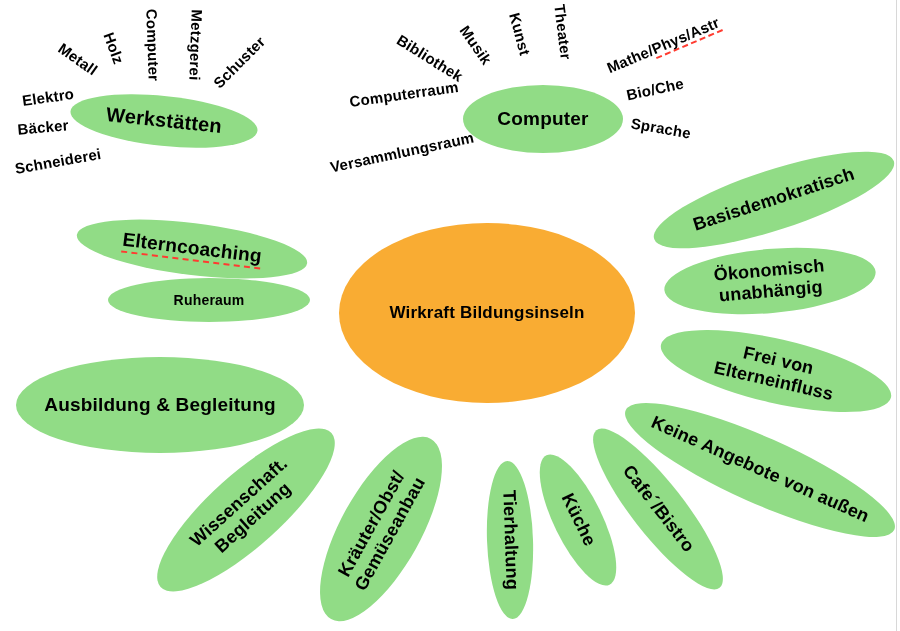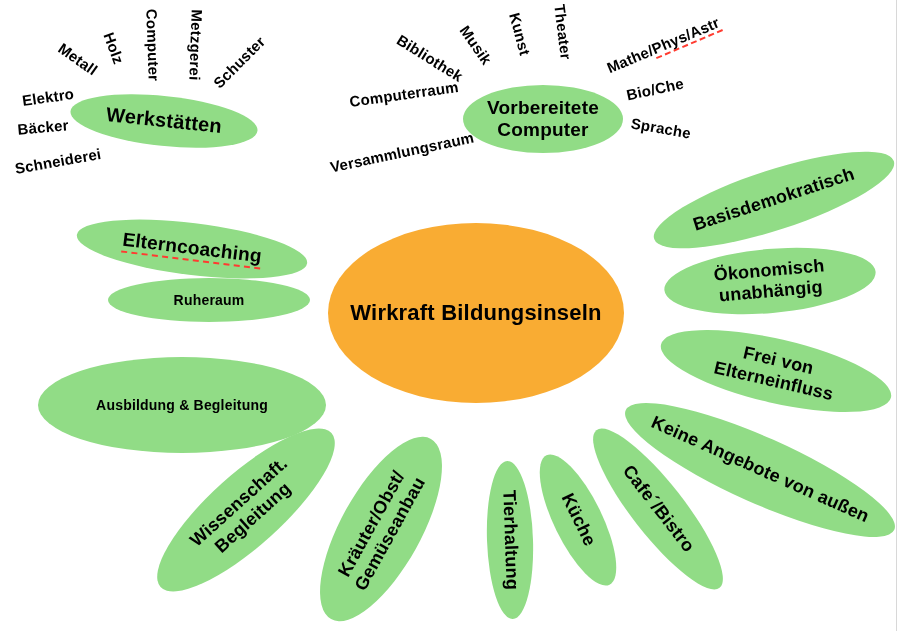--- a/index.html
+++ b/index.html
@@ -76,37 +76,36 @@
   <span class="spoke" style="left:476px; top:45px; transform:translate(-50%,-50%) rotate(55deg);">Musik</span>
   <span class="spoke" style="left:520px; top:34px; transform:translate(-50%,-50%) rotate(75deg);">Kunst</span>
   <span class="spoke" style="left:563px; top:32px; transform:translate(-50%,-50%) rotate(83deg);">Theater</span>
   <span class="spoke" style="left:663px; top:45px; transform:translate(-50%,-50%) rotate(-23deg);">
     <span>Mathe/</span><span class="misspell">Phys/Astr</span>
   </span>
   <span class="spoke" style="left:655px; top:89px; transform:translate(-50%,-50%) rotate(-12deg);">Bio/Che</span>
   <span class="spoke" style="left:661px; top:128px; transform:translate(-50%,-50%) rotate(10deg);">Sprache</span>
 
   <div class="bubble" style="left:463px; top:85px; width:160px; height:68px; font-size:19px;">
-    <span class="line">Vorbereitete</span>
     <span class="line">Computer</span>
   </div>
 
-  <div class="bubble center-node" style="left:328px; top:223px; width:296px; height:180px; font-size:22px;text-align:center;">
+  <div class="bubble center-node" style="left:339px; top:223px; width:296px; height:180px; font-size:17px;text-align:center;">
     <span class="line">Wirkraft Bildungsinseln</span>
   </div>
 
   <div class="bubble" style="left:76px; top:223px; width:232px; height:52px; font-size:19px; transform:rotate(7deg);">
     <span class="line misspell">Elterncoaching</span>
   </div>
 
   <div class="bubble" style="left:108px; top:278px; width:202px; height:44px; font-size:14px;">
     <span class="line">Ruheraum</span>
   </div>
 
-  <div class="bubble" style="left:38px; top:357px; width:288px; height:96px; font-size:14px;">
+  <div class="bubble" style="left:16px; top:357px; width:288px; height:96px; font-size:19px;">
     <span class="line">Ausbildung &amp; Begleitung</span>
   </div>
 
   <div class="bubble" style="left:131px; top:474px; width:230px; height:72px; font-size:18px; transform:rotate(-42deg);">
     <span class="line">Wissenschaft.</span>
     <span class="line">Begleitung</span>
   </div>
 
   <div class="bubble" style="left:278px; top:489px; width:206px; height:80px; font-size:18px; transform:rotate(-61deg);">
     <span class="line">Kräuter/Obst/</span>

